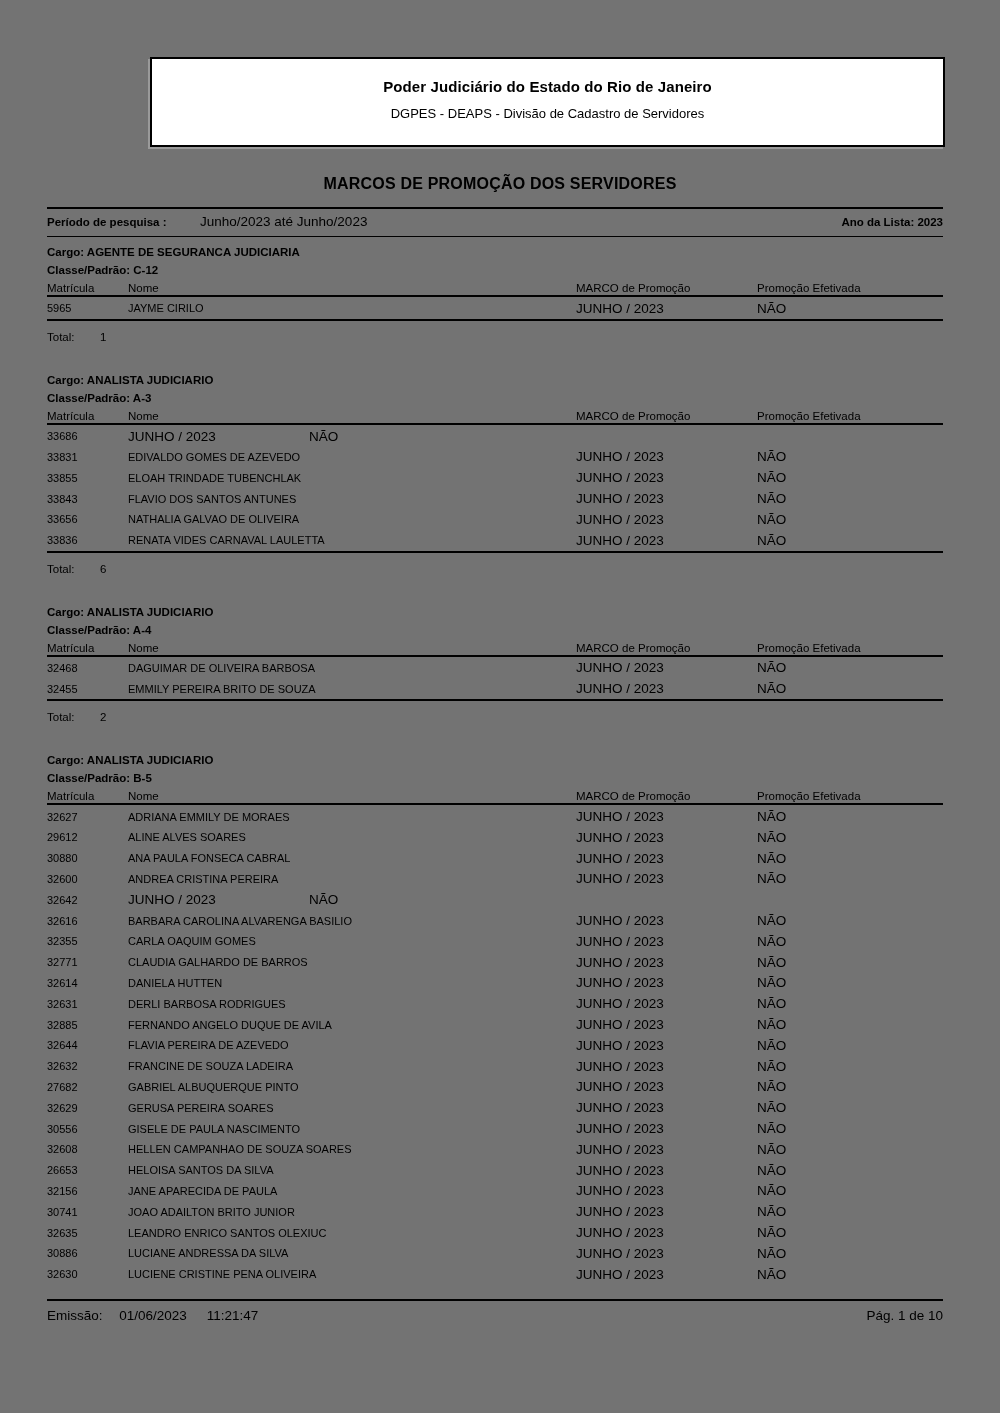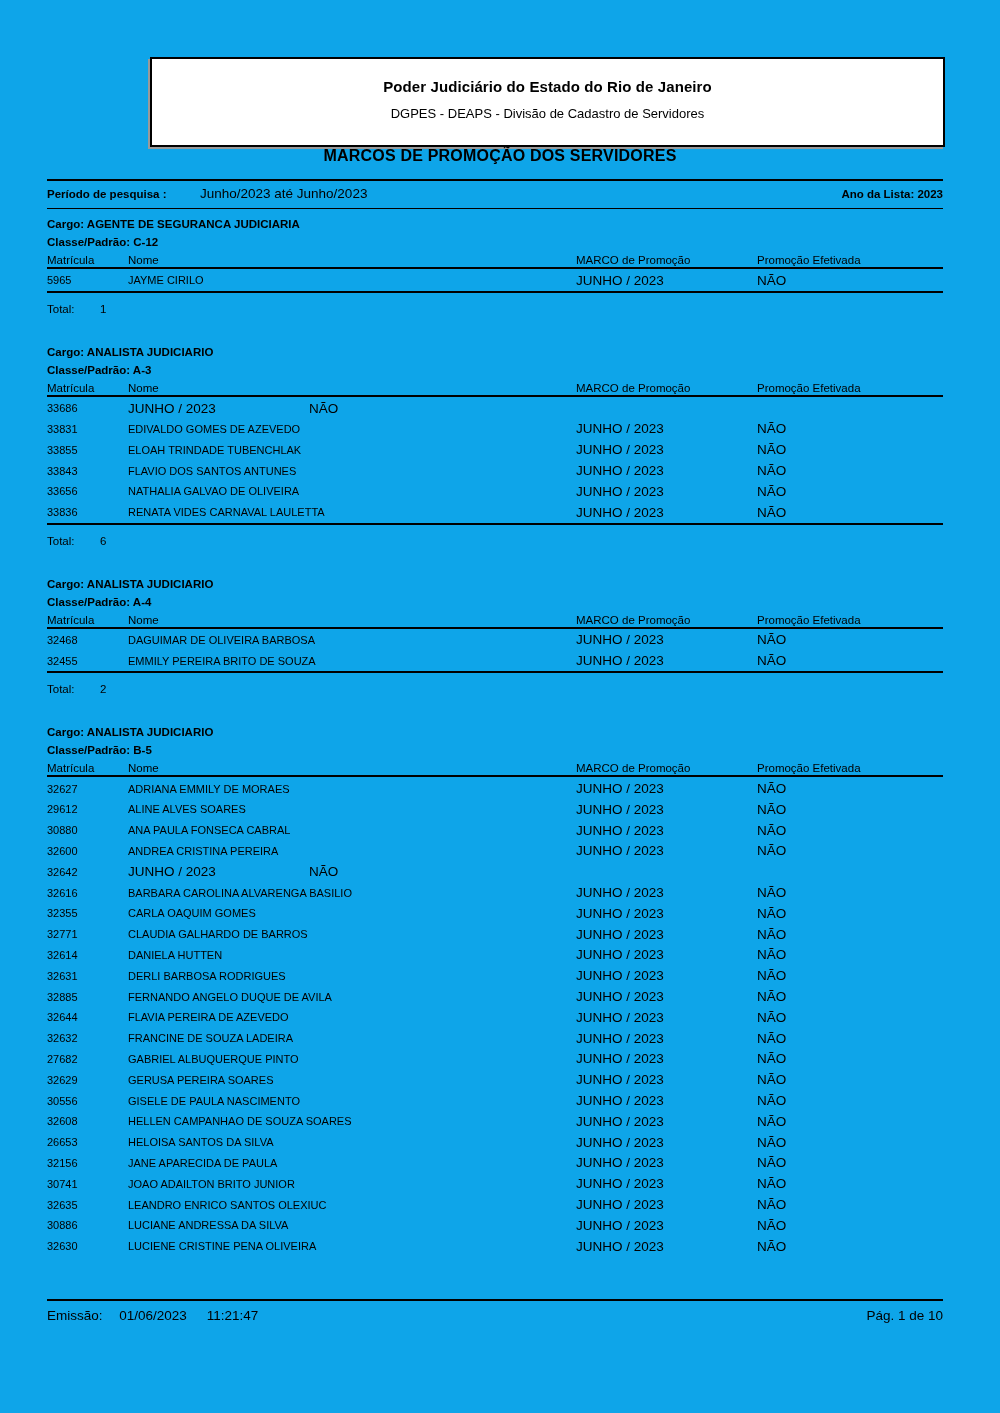--- a/index.html
+++ b/index.html
@@ -1,33 +1,33 @@
 <!DOCTYPE html>
 <html><head>
 <meta charset="utf-8">
 <style>
   * { margin:0; padding:0; box-sizing:border-box; }
   html,body { background:#e8e8e8; }
   body { font-family:"Liberation Sans", sans-serif; color:#000; }
   .page {
     position:relative; width:1000px; height:1413px;
-    background:#0ea5e9; margin:0 auto; overflow:hidden;
+    background:#737373; margin:0 auto; overflow:hidden;
   }
 
   
   .header-box {
     margin-left:150px; margin-top:57px; width:795px; height:90px;
     border:2px solid #000; background:#fff;
     box-shadow:-2px 2px 0 #9a9a9a;
     text-align:center; padding-top:19px;
   }
   .org-name { font-size:15px; font-weight:bold; letter-spacing:.1px; }
   .dept-name { font-size:13px; margin-top:11px; }
 
-  .main-title { text-align:center; font-size:16px; font-weight:bold; margin-top:0; letter-spacing:.2px; }
+  .main-title { text-align:center; font-size:16px; font-weight:bold; margin-top:28px; letter-spacing:.2px; }
 
   .content { margin-left:47px; width:896px; }
 
   
   .period-bar {
     margin-top:14px; border-top:2.5px solid #000; border-bottom:1.5px solid #000;
     padding:5px 0 7px; display:flex; align-items:baseline;
   }
   .period-label { font-size:11.5px; font-weight:bold; width:153px; }
   .period-value { font-size:13.5px; }

